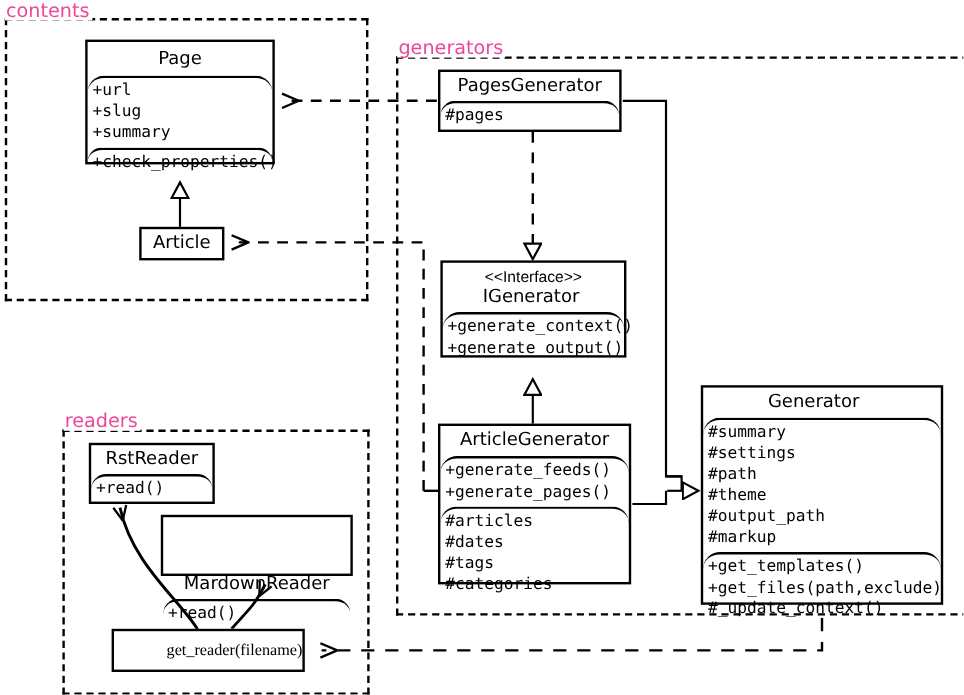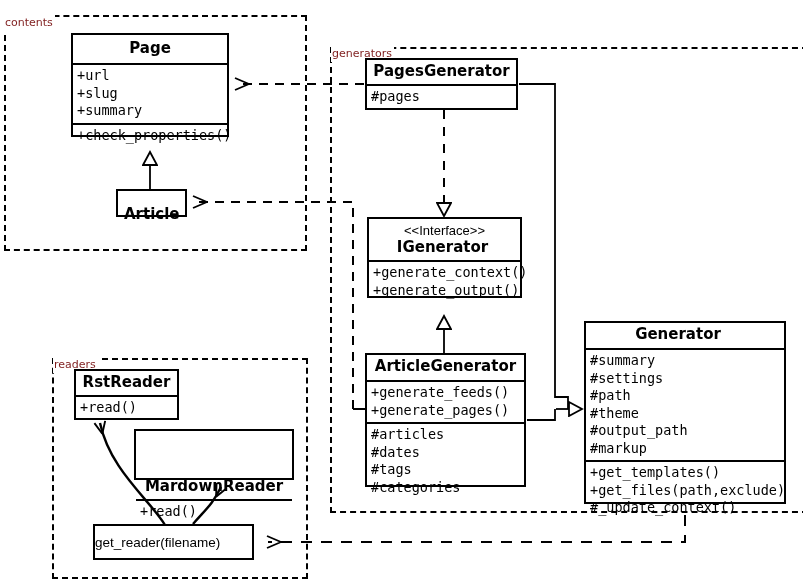--- a/index.html
+++ b/index.html
@@ -25,44 +25,43 @@
   }
   
   .pkg {
     position: absolute;
     border: 2px dashed #000;
     box-sizing: border-box;
     background: transparent;
   }
   .pkg-label {
     position: absolute;
-    font-size: 11px;
-    color: #7f1d1d;
+    font-size: 16px;
+    color: #ec4899;
     background: #ffffff;
     padding: 0 2px 0 1px;
     line-height: 16px;
     white-space: nowrap;
-    margin-top: 14px;
   }
   
   .cls {
     position: absolute;
     border: 2px solid #000;
     background: #ffffff;
     box-sizing: border-box;
   }
   .cls .sec {
     border-top: 2px solid #000;
   }
   .cls .sec:first-child {
     border-top: none;
   }
   .cls .name {
     text-align: center;
-    font-weight: bold;
+    font-weight: normal;
     font-size: 15px;
     padding: 5px 6px 6px 6px;
     line-height: 17px;
     font-family: "DejaVu Sans", sans-serif;
   }
   .cls .stereo {
     text-align: center;
     font-weight: normal;
     font-size: 13px;
     font-family: Liberation Sans, sans-serif;
@@ -71,34 +70,35 @@
   }
   .cls .stereo + .name {
     padding-top: 0;
   }
   .cls .members {
     font-family: "DejaVu Sans Mono", monospace;
     font-size: 13.5px;
     line-height: 17.5px;
     padding: 2px 3px 3px 4px;
     white-space: nowrap;
+    border-radius: 14px;
   }
   .cls .members div {
     height: 17.5px;
   }
   .func-box {
     position: absolute;
     border: 2px solid #000;
     background: #ffffff;
     box-sizing: border-box;
     display: flex;
     align-items: center;
-    justify-content: flex-start;
+    justify-content: flex-end;
     font-size: 13.5px;
-    font-family: Liberation Sans, sans-serif;
+    font-family: Liberation Serif, serif;
   }
 </style>
 </head>
 <body>
 
 <div id="canvas">
 
   <div class="pkg" style="left:4px; top:15px; width:303px; height:236px;"></div>
   <span class="pkg-label" style="left:4px; top:1px;">contents</span>
 
@@ -168,21 +168,21 @@
       <div>+url</div>
       <div>+slug</div>
       <div>+summary</div>
     </div>
     <div class="sec members">
       <div>+check_properties()</div>
     </div>
   </div>
 
   <div class="cls" style="left:116px; top:189px; width:71px; height:28px;">
-    <div class="sec name" style="padding:3px 6px 4px 6px;margin-top:12px;">Article</div>
+    <div class="sec name" style="padding:3px 6px 4px 6px;">Article</div>
   </div>
 
   <div class="cls" style="left:365px; top:58px; width:153px; height:52px;">
     <div class="sec name" style="padding:3px 6px 4px 6px;">PagesGenerator</div>
     <div class="sec members">
       <div>#pages</div>
     </div>
   </div>
 
   <div class="cls" style="left:367px; top:217px; width:155px; height:81px;">

